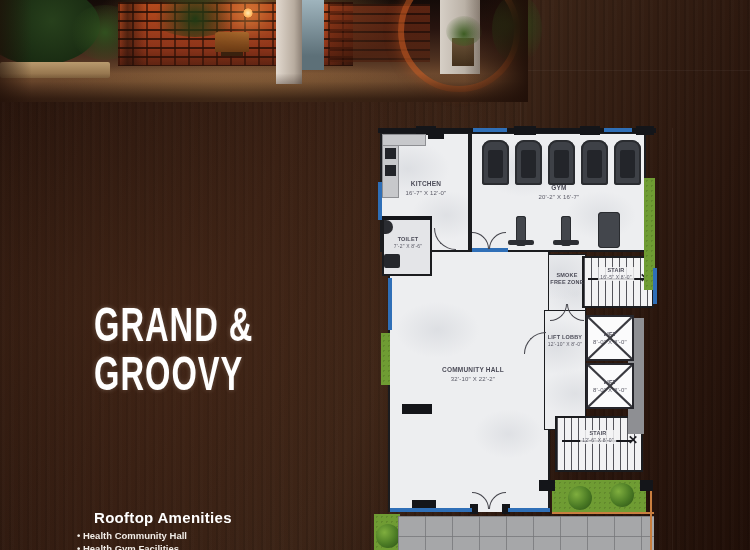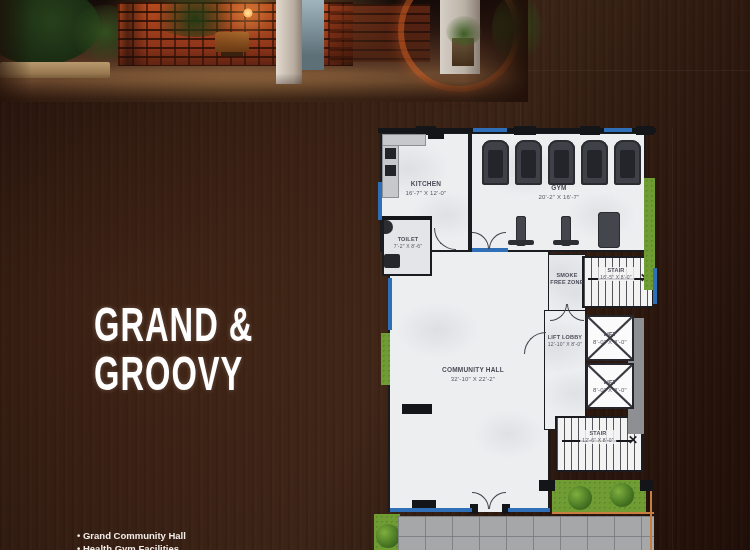--- a/index.html
+++ b/index.html
@@ -100,22 +100,23 @@
     <div class="abs plant" style="left:446px;top:16px;width:36px;height:30px;background:radial-gradient(circle at 50% 60%, #3d5c22, transparent 78%);"></div>
     <div class="abs plant" style="left:492px;top:-6px;width:50px;height:70px;background:radial-gradient(circle at 40% 45%, #2c4519, transparent 78%);"></div>
     <div class="fade abs"></div>
   </div>
 
   <div id="headline" class="abs">
     <div>GRAND &amp;</div>
     <div>GROOVY</div>
   </div>
 
+  <div id="amen-title" class="abs">Rooftop Amenities</div>
   <ul id="amen-list" class="abs">
-    <li>Grand Community Hall</li>
+    <li>Health Community Hall</li>
     <li>Health Gym Facilities</li>
   </ul>
 
   <div id="plan" class="abs">
 
     <div class="room" style="left:4px;top:4px;width:90px;height:120px;"></div>
     <div class="room" style="left:94px;top:4px;width:176px;height:120px;"></div>
     <div class="room" style="left:12px;top:122px;width:162px;height:262px;border-bottom:none;"></div>
     <div class="room" style="left:172px;top:126px;width:38px;height:58px;border-width:1px;"></div>
     <div class="room" style="left:168px;top:182px;width:42px;height:120px;border-width:1px;"></div>

